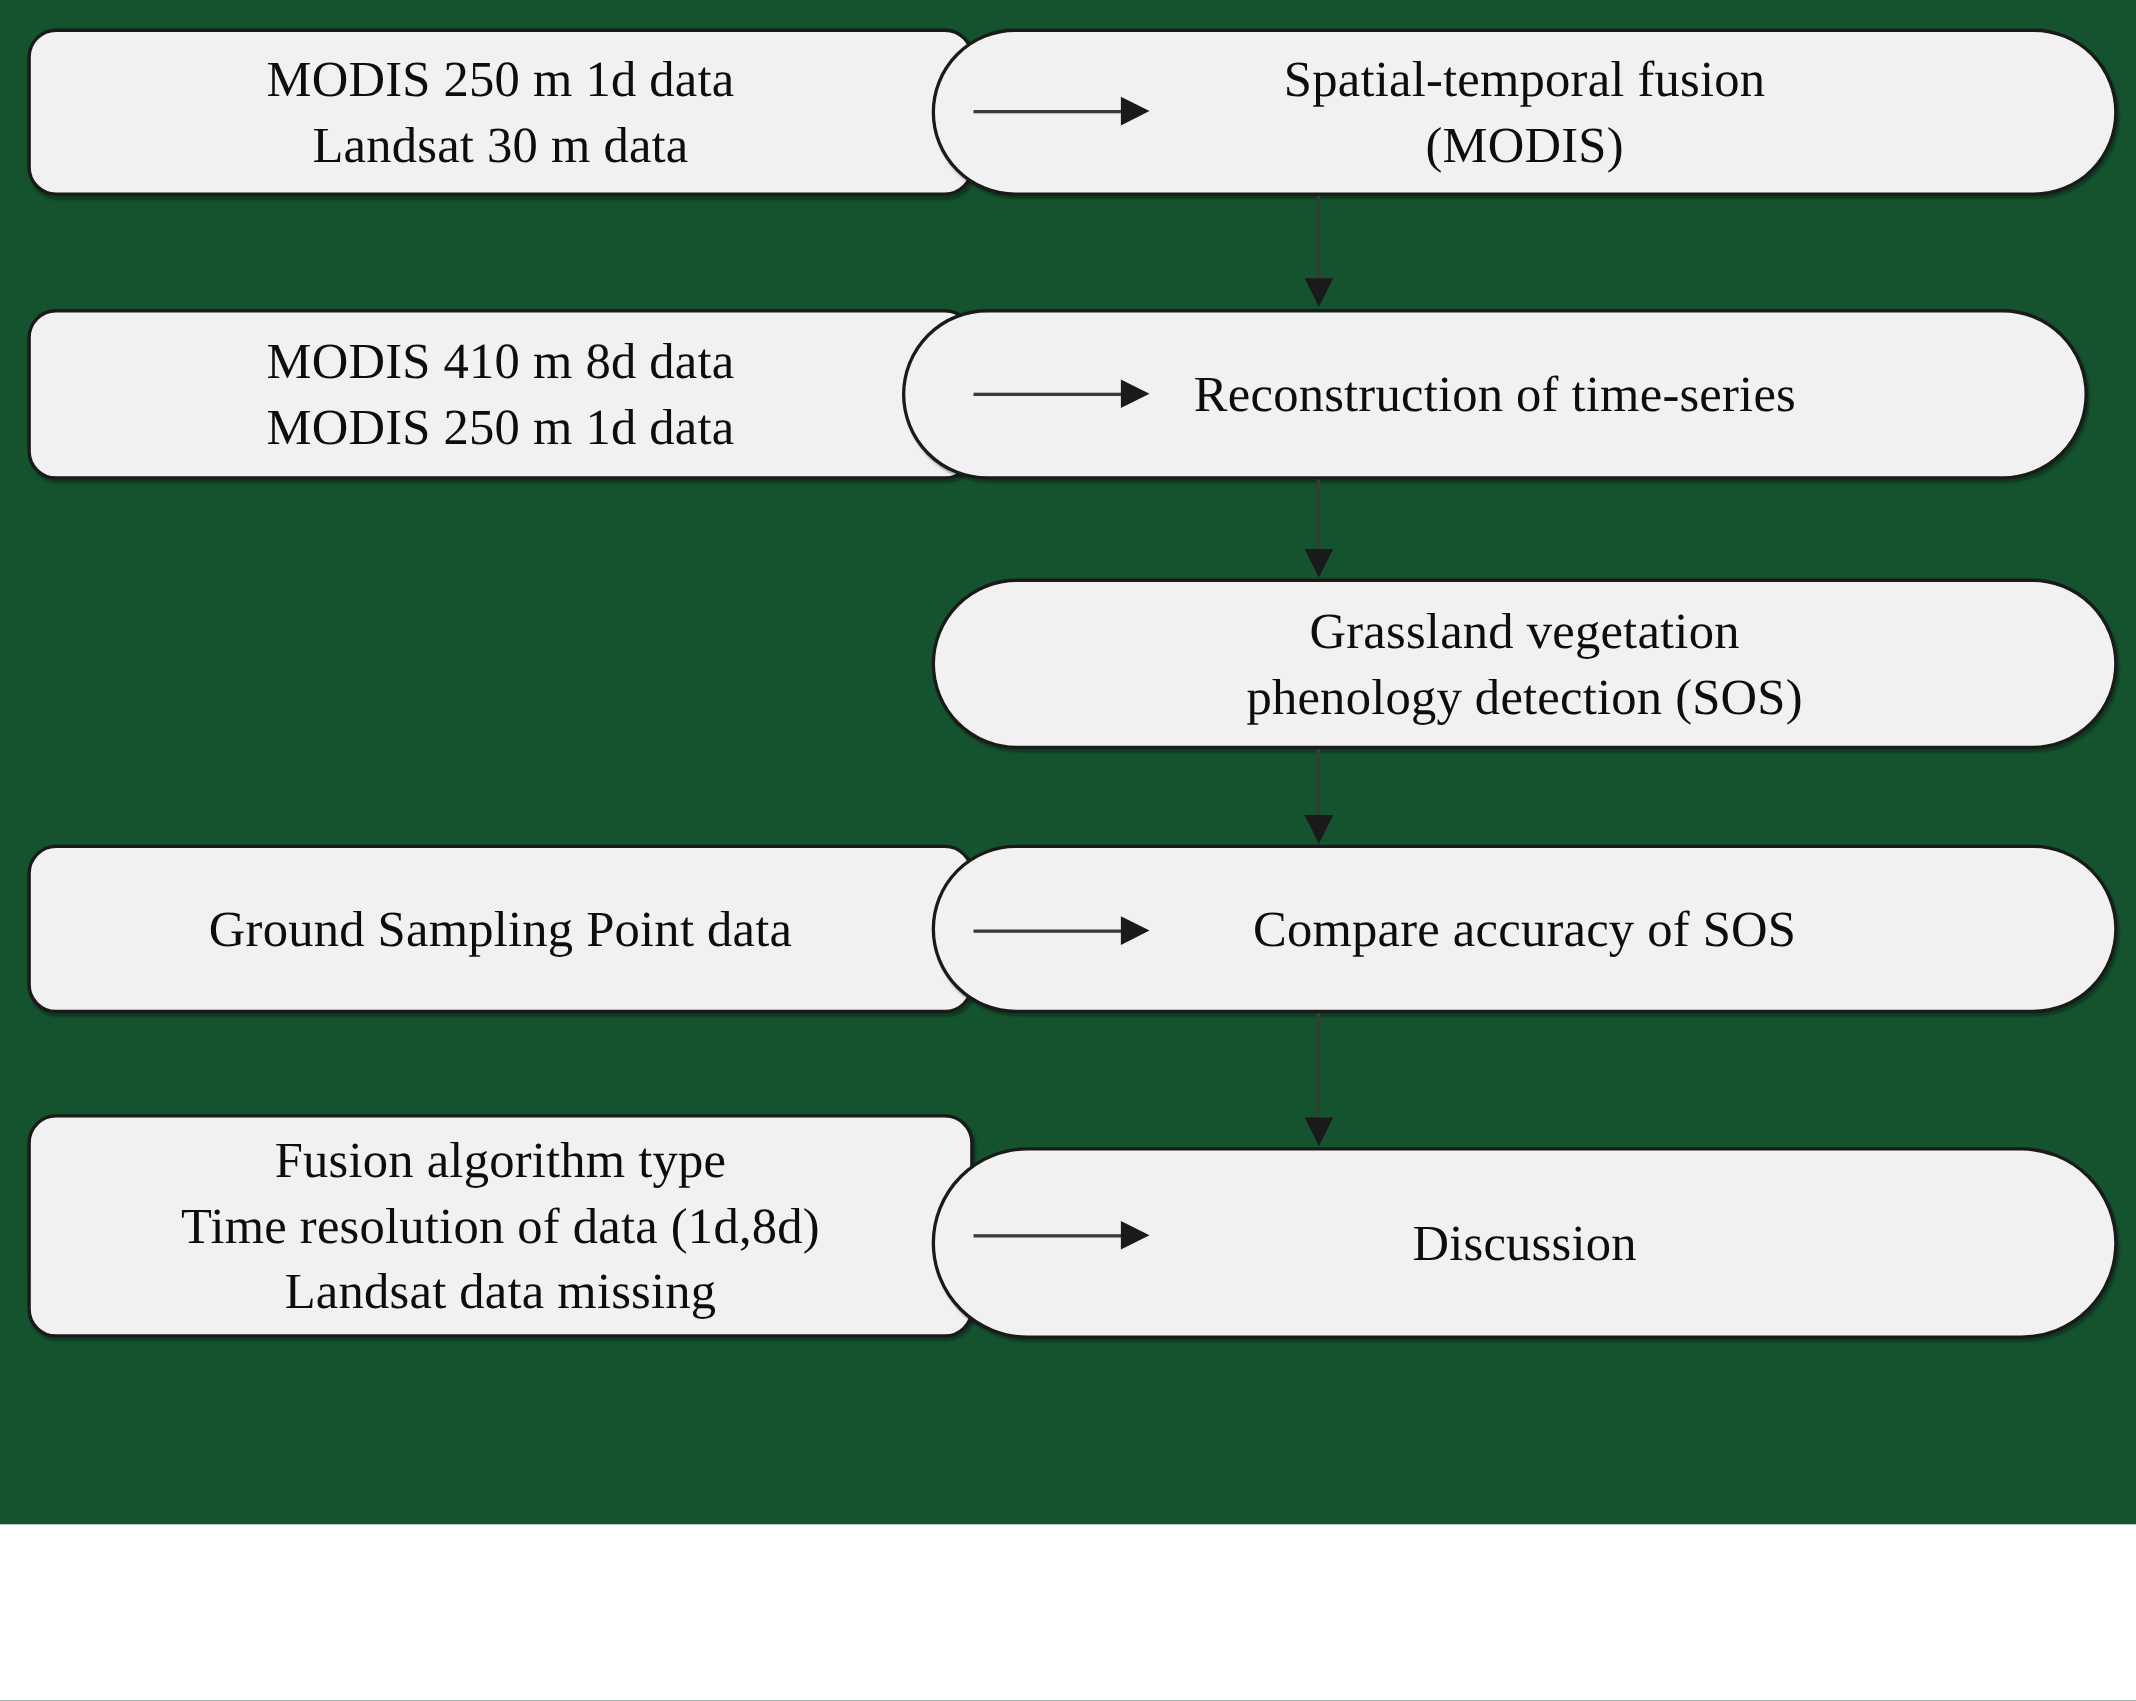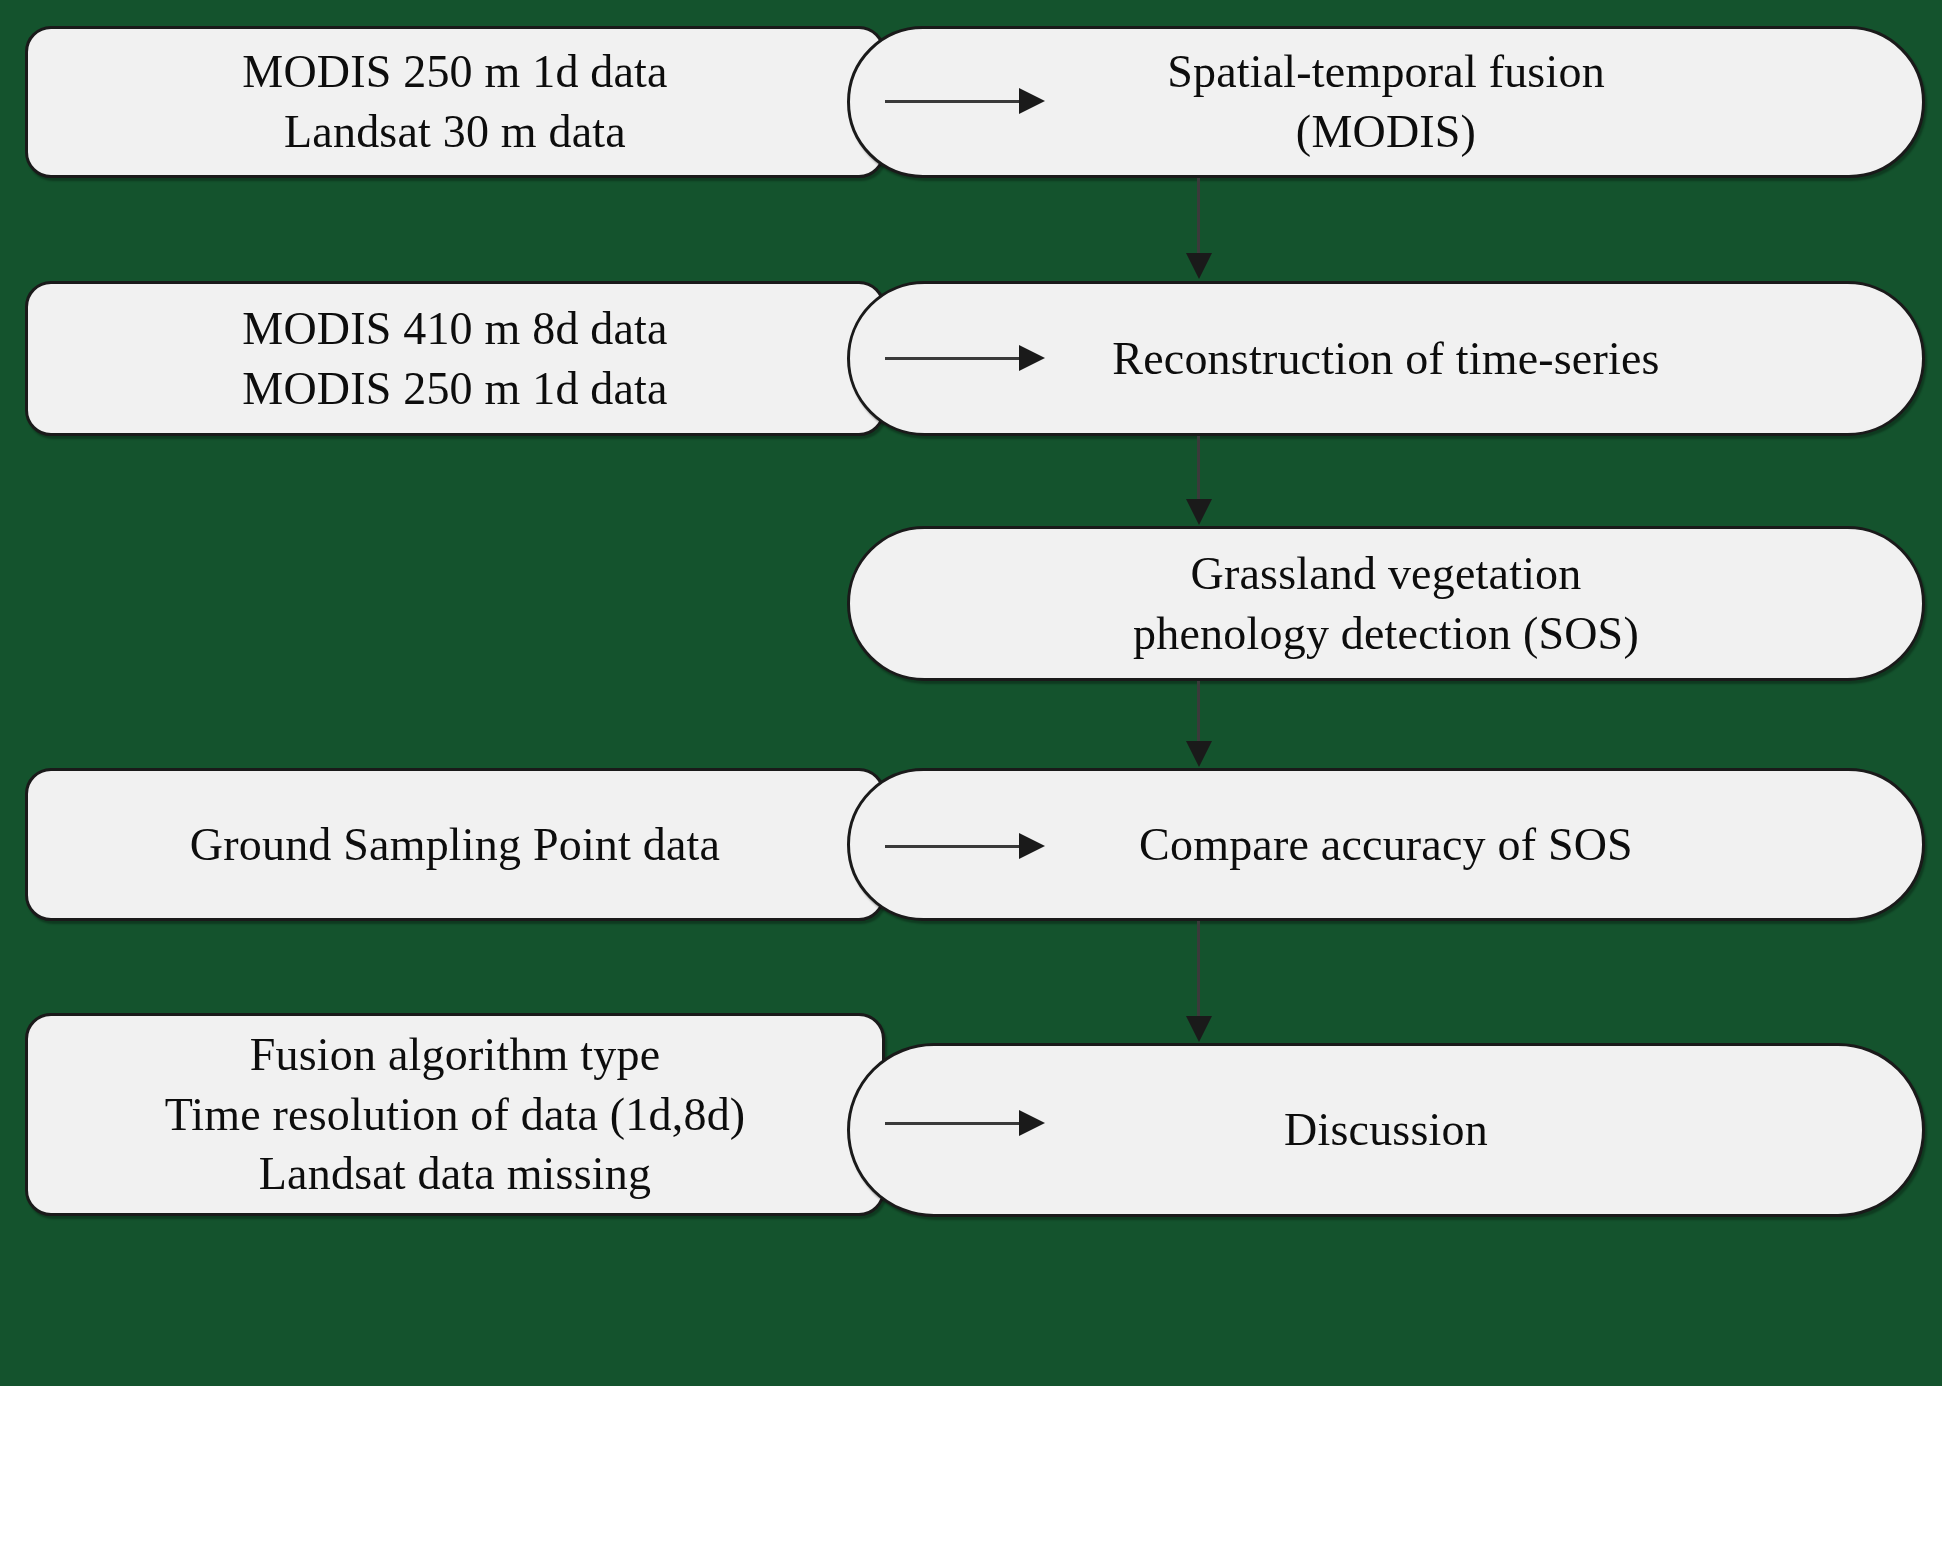--- a/index.html
+++ b/index.html
@@ -88,21 +88,21 @@
     <span class="line">Fusion algorithm type</span>
     <span class="line">Time resolution of data (1d,8d)</span>
     <span class="line">Landsat data missing</span>
   </div>
 
   <div class="node pill" style="left:847px; top:26px; width:1078px; height:152px;">
     <span class="line">Spatial-temporal fusion</span>
     <span class="line">(MODIS)</span>
   </div>
 
-  <div class="node pill" style="left:847px; top:281px; width:1078px; height:155px;gap:32px;">
+  <div class="node pill" style="left:820px; top:281px; width:1078px; height:155px;gap:32px;">
     <span class="line">Reconstruction of time-series</span>
   </div>
 
   <div class="node pill" style="left:847px; top:526px; width:1078px; height:155px;">
     <span class="line">Grassland vegetation</span>
     <span class="line">phenology detection (SOS)</span>
   </div>
 
   <div class="node pill" style="left:847px; top:768px; width:1078px; height:153px;">
     <span class="line">Compare accuracy of SOS</span>

